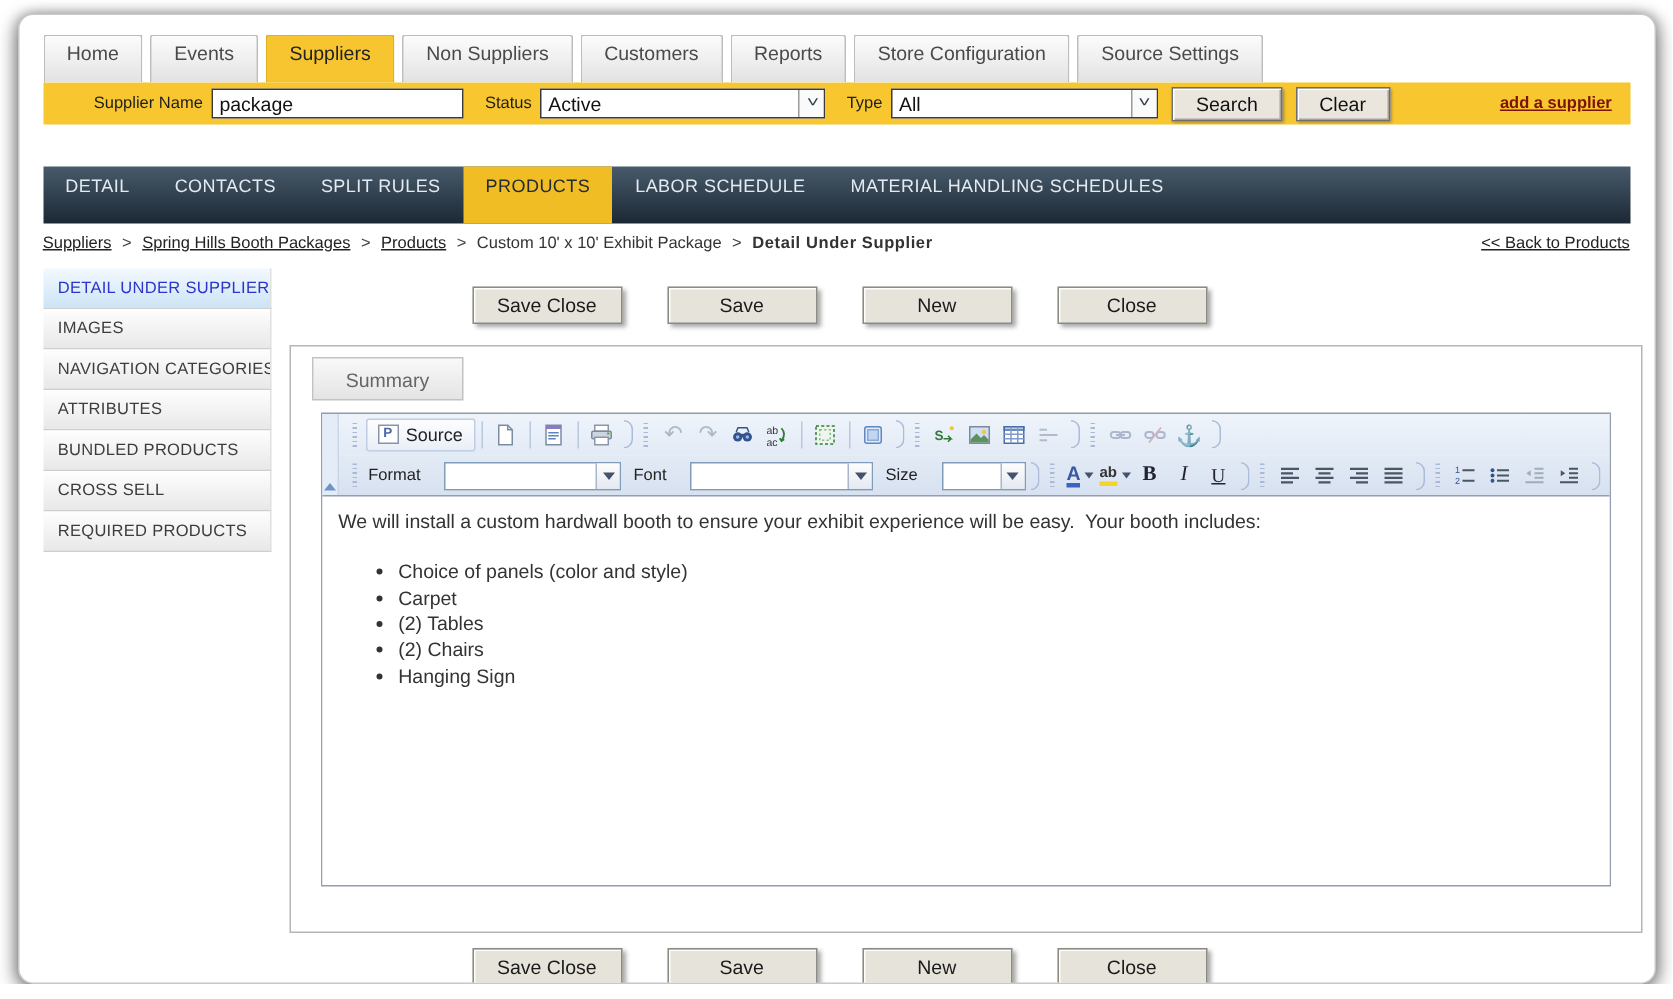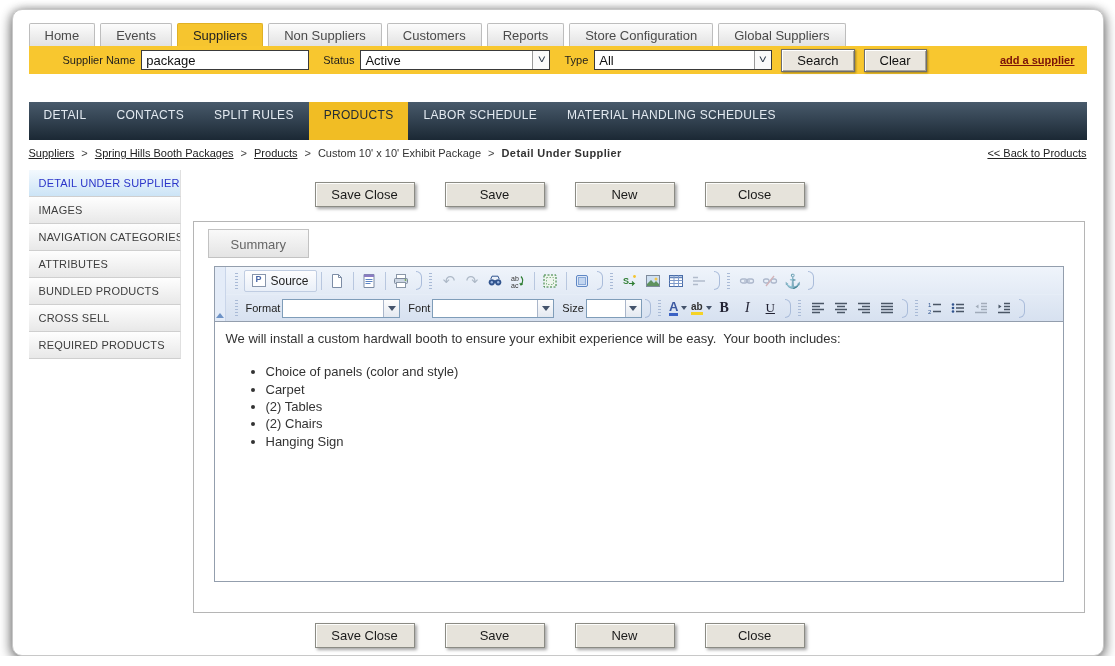--- a/index.html
+++ b/index.html
@@ -6,21 +6,21 @@
   html,body { background:#fff; font-family:"Liberation Sans",sans-serif; }
   .window{
     position:relative; width:1092px; height:647px; margin:9px auto 0;
     background:#fff; border:1px solid #c8c8c8; border-radius:10px;
     box-shadow:0 5px 14px rgba(0,0,0,.45), 3px 0 8px rgba(0,0,0,.18), -3px 0 8px rgba(0,0,0,.18);
     overflow:hidden;
   }
   .inner{ margin:0 16px; }
 
   
-  .tabs-row{ display:flex; gap:5px; margin-top:13px; height:23px; }
+  .tabs-row{ display:flex; gap:5px; margin-top:13px; height:32px; }
   .top-tab{
     padding:0 15px; line-height:24px; font-size:13px; color:#4a4a4a; cursor:default;
     background:linear-gradient(#fcfcfc,#e2e2e2); border:1px solid #bdbdbd; border-bottom:none;
     border-radius:2px 2px 0 0; white-space:nowrap;
   }
   .top-tab.active{ background:#f6c52f; border-color:#e0b125; color:#222; }
 
   
   .filter-bar{
     height:28px; background:#f8c72f; display:flex; align-items:center;
@@ -113,21 +113,21 @@
   }
   .tbtn-src .src-ico{ width:14px; height:13px; border:1px solid #8795ab; background:#fff; position:relative; }
   .tbtn-src .src-ico::after{ content:"P"; position:absolute; left:3px; top:-1px; font-size:9px; color:#4a68a8; font-weight:bold; }
   .tbtn-src .src-lbl{ font-size:12px; color:#222; }
   .glyph{ font-size:15px; line-height:1; color:#55687e; }
   .combo2{ position:relative; height:19px; background:#fff; border:1px solid #7f9db9; display:flex; align-items:center; }
   .combo2 .cval{ flex:1; font-size:11px; padding:0 3px; }
   .combo2 .carr{ width:16px; height:100%; border-left:1px solid #aab6ca; background:linear-gradient(#fdfdfd,#e4e9f1);
     display:flex; align-items:center; justify-content:center; }
   .combo2 .tri-dn{ border-top-color:#44536b; }
-  .tlabel{ font-size:11px; color:#222; margin:0 2px 0 2px; }
+  .tlabel{ font-size:11px; color:#222; margin:0 16px 0 2px; }
   .w118{ width:118px; } .w120{ width:122px; } .w56{ width:56px; }
   .fmt-A{ font-size:13px; font-weight:bold; color:#3a57a0; border-bottom:3px solid #3b62c4; line-height:13px; }
   .fmt-ab{ font-size:10px; font-weight:bold; color:#333; border-bottom:3px solid #f5d327; line-height:11px; }
   .mini-tri{ width:0; height:0; border-left:3px solid transparent; border-right:3px solid transparent; border-top:4px solid #44536b; margin-left:3px; }
   .b-b{ font-family:"Liberation Serif",serif; font-weight:bold; font-size:14px; color:#223; }
   .b-i{ font-family:"Liberation Serif",serif; font-style:italic; font-size:14px; color:#223; }
   .b-u{ font-family:"Liberation Serif",serif; font-size:13px; color:#223; text-decoration:underline; }
 
   .ed-canvas{
     background:#fff; border-top:1px solid #939ead; height:260px; padding:9px 11px;
@@ -145,21 +145,21 @@
 
     <div class="tabs-row">
 
     <div class="top-tab">Home</div>
         <div class="top-tab">Events</div>
         <div class="top-tab active">Suppliers</div>
         <div class="top-tab">Non Suppliers</div>
         <div class="top-tab">Customers</div>
         <div class="top-tab">Reports</div>
         <div class="top-tab">Store Configuration</div>
-        <div class="top-tab">Global Suppliers</div>
+        <div class="top-tab">Source Settings</div>
       </div>
 
     <div class="filter-bar">
       <label>Supplier Name</label>
       <input class="txt-input" value="package" style="">
       <div class="sp14"></div>
       <label>Status</label>
       <div class="combo" style="width:190px">
         <span class="cval">Active</span>
         <span class="carr">

